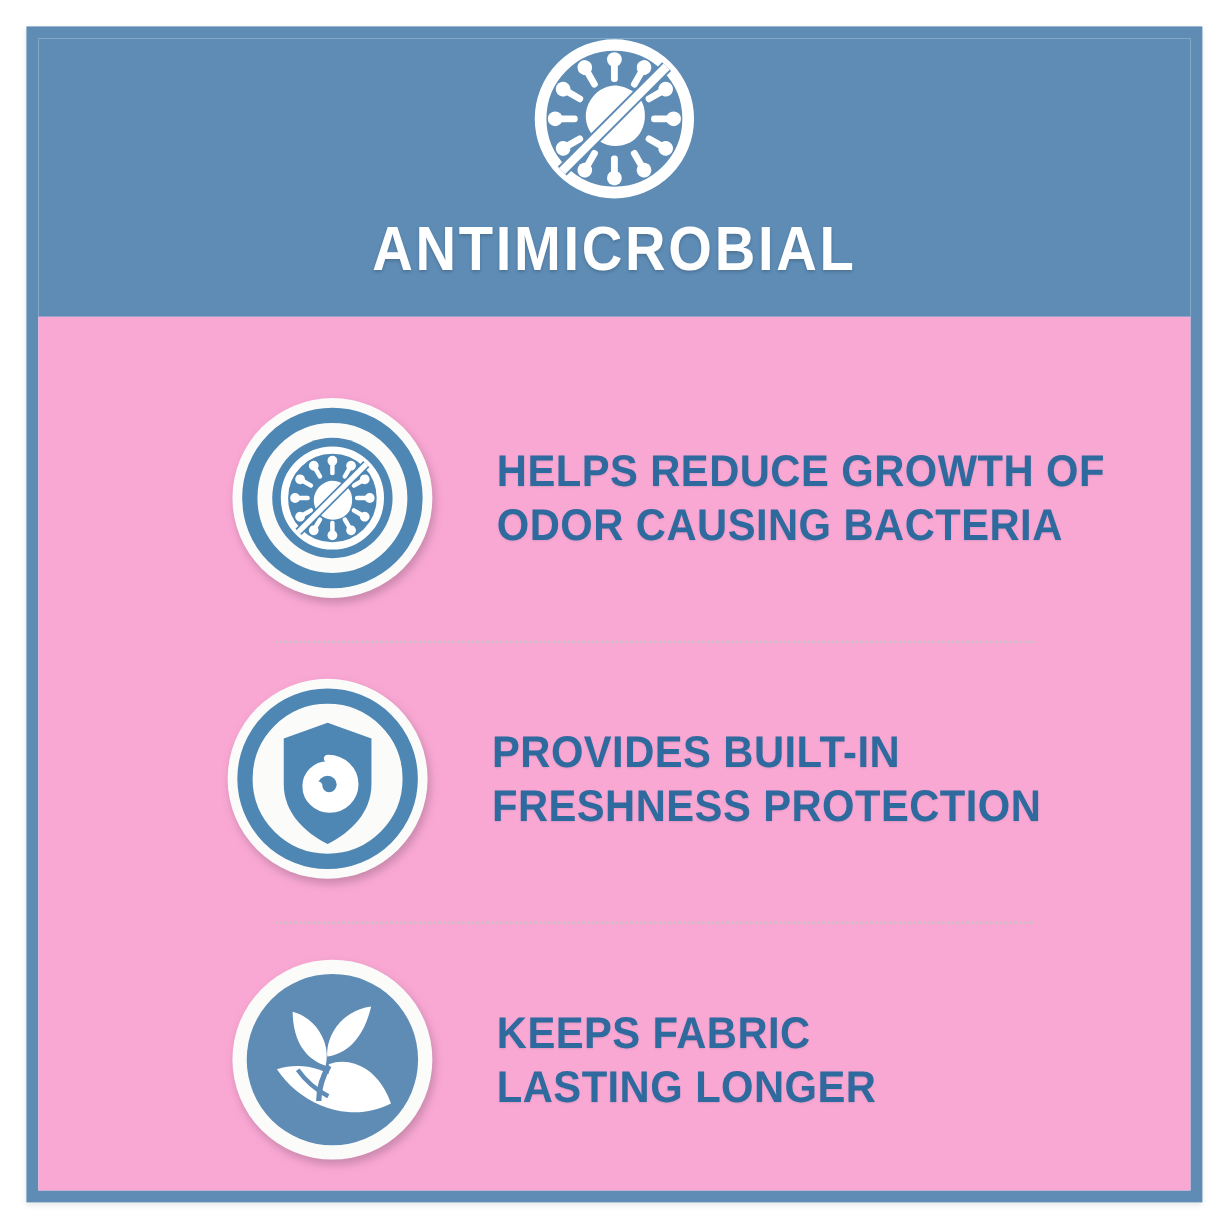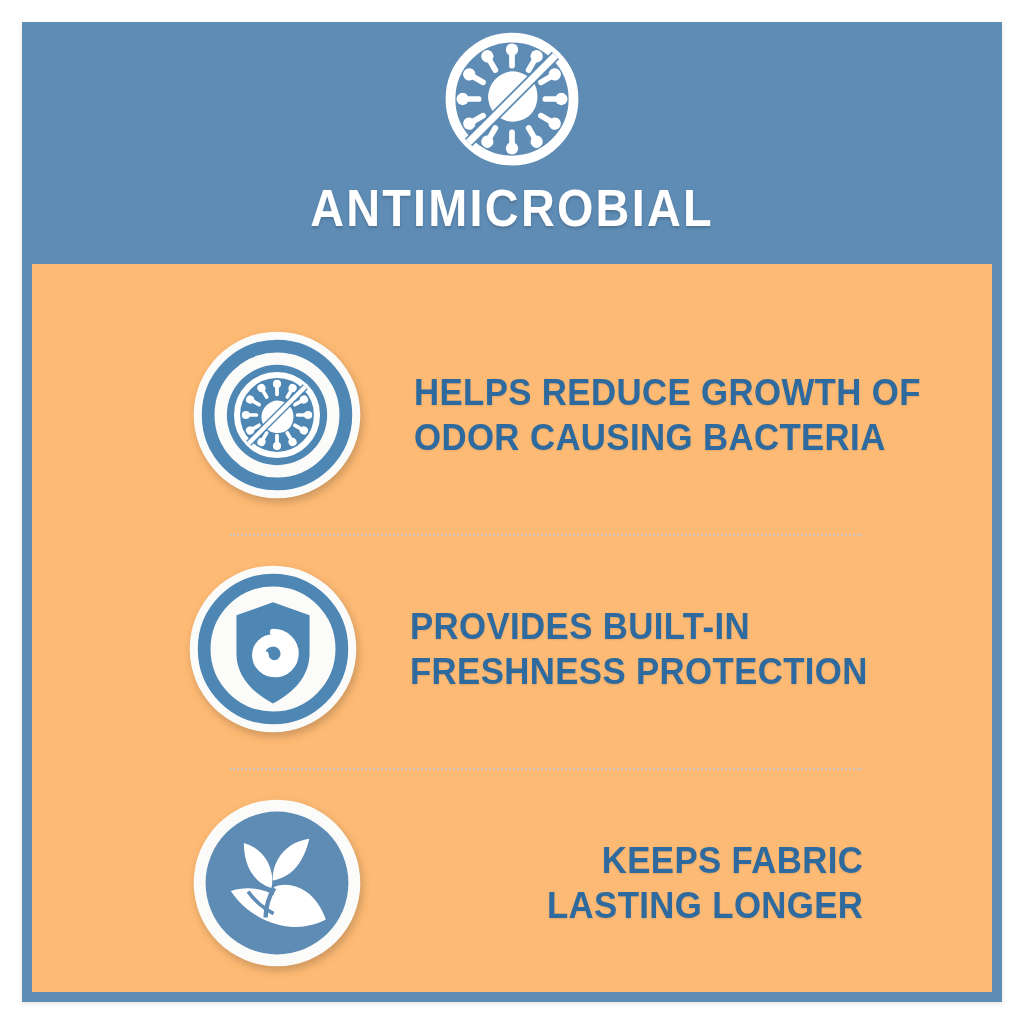--- a/index.html
+++ b/index.html
@@ -76,39 +76,39 @@
   }
   #header-badge svg { display: block; width: 100%; height: 100%; }
 
   
   #panel {
     position: absolute;
     left: 0;
     top: 232px;
     right: 0;
     bottom: 0;
-    background: #fdba74;
+    background: #f9a8d4;
   }
 
   .feature-list {
     position: absolute;
     left: 0; right: 0; top: 0; bottom: 0;
   }
 
   .feature-row {
     position: absolute;
     left: 160px;
     width: 700px;
     height: 190px;
     display: flex;
     align-items: center;
   }
   #row-0 { top: 56px; }
   #row-1 { top: 290px; justify-content: center; }
-  #row-2 { top: 524px; text-align: right; }
+  #row-2 { top: 524px; }
 
   .row-icon {
     position: relative;
     width: 170px;
     height: 170px;
     flex: 0 0 170px;
     filter: drop-shadow(2px 4px 4px rgba(0,0,0,0.20));
   }
   .row-icon svg { display: block; width: 100%; height: 100%; }
 

